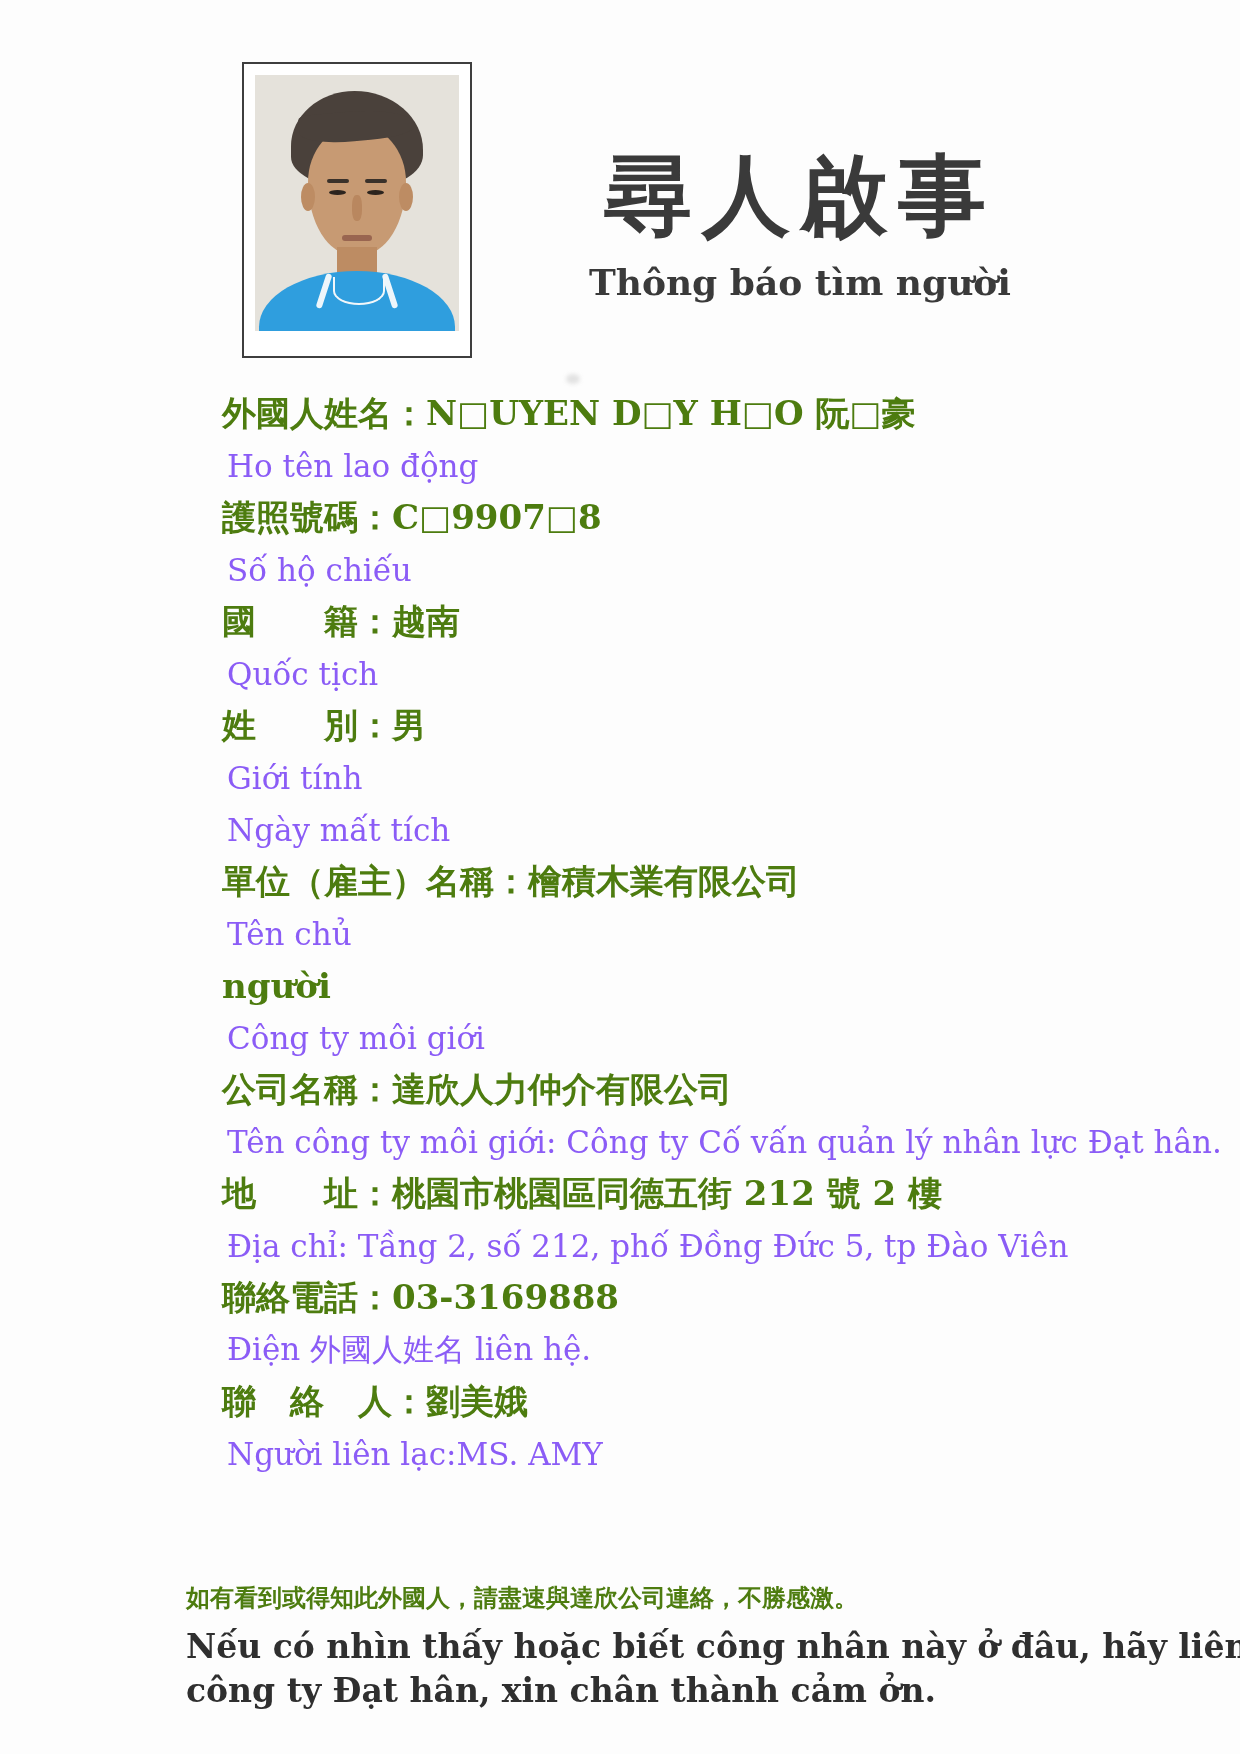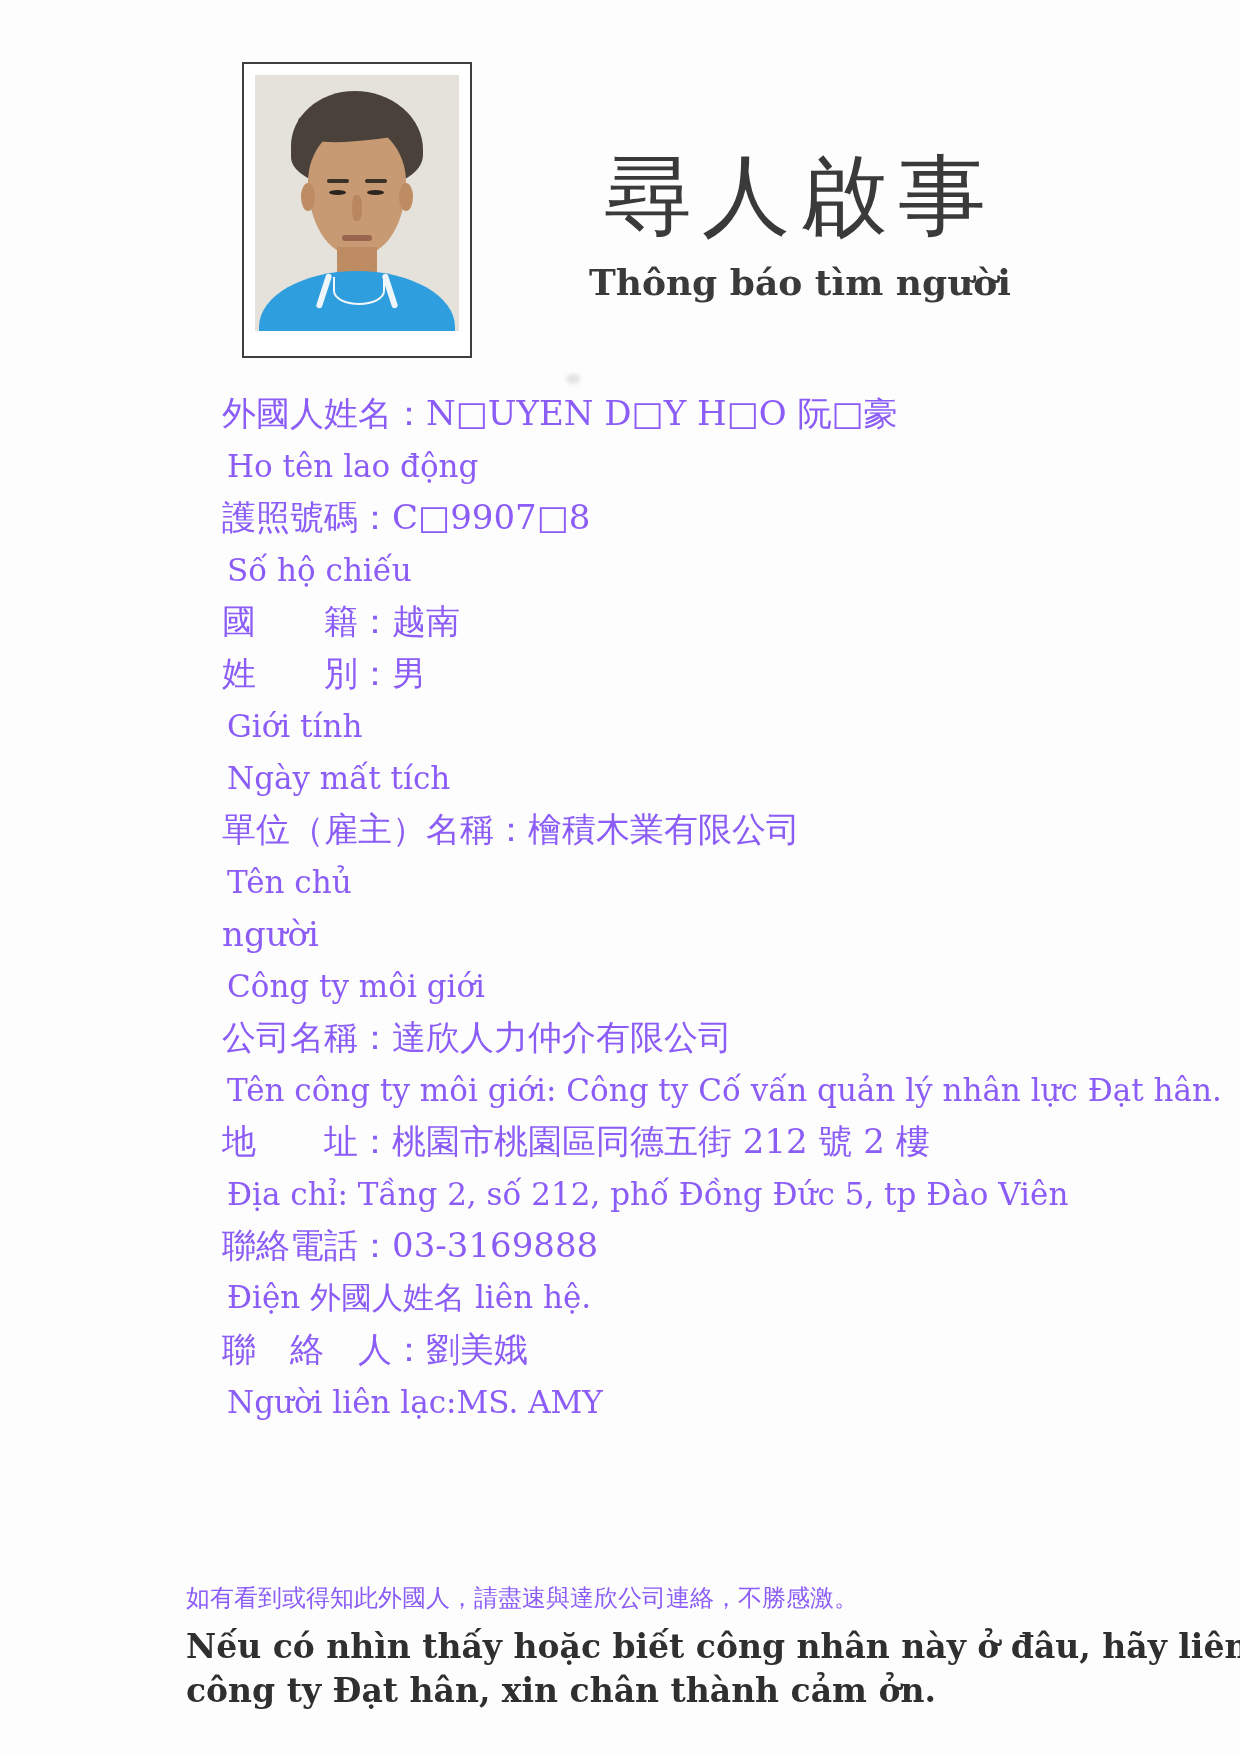--- a/index.html
+++ b/index.html
@@ -33,31 +33,31 @@
   .mouth{left:87px;top:160px;width:30px;height:6px;background:#996550;border-radius:3px;}
   .neck{left:82px;top:172px;width:40px;height:36px;background:#bd8c63;}
   .shirt{left:4px;top:196px;width:196px;height:62px;background:#2f9ede;
          border-radius:50% 50% 0 0 / 90% 90% 0 0;}
   .collar-l{left:66px;top:198px;width:6px;height:36px;background:#eef6fb;transform:rotate(18deg);border-radius:3px;}
   .collar-r{left:132px;top:198px;width:6px;height:36px;background:#eef6fb;transform:rotate(-18deg);border-radius:3px;}
   .necklace{left:78px;top:202px;width:48px;height:26px;border:2px solid #f2f7fa;border-top:none;border-radius:0 0 50% 50%;background:transparent;}
   
   .header{position:absolute;left:500px;top:148px;width:600px;text-align:center;}
   .title-zh{
-    font-family:"DejaVu Sans",sans-serif;font-weight:normal;font-size:88px;line-height:1.1;
+    font-family:"DejaVu Sans",sans-serif;font-weight:bold;font-size:88px;line-height:1.1;
     letter-spacing:10px;color:#3a3a3a;white-space:nowrap;
   }
   .title-vi{
     margin-top:16px;font-family:"DejaVu Serif",serif;font-weight:bold;font-size:36px;
     color:#3a3a3a;white-space:nowrap;
   }
   
   .fields{position:absolute;left:222px;top:388px;width:960px;}
   .line{height:52px;display:flex;align-items:center;white-space:pre;}
-  .zh{font-family:"DejaVu Serif",serif;font-weight:normal;font-size:34px;color:#8b5cf6;}
+  .zh{font-family:"DejaVu Serif",serif;font-weight:bold;font-size:34px;color:#4d7c0f;}
   .vi{font-family:"DejaVu Serif",serif;font-weight:normal;font-size:31px;color:#8b5cf6;padding-left:5px;}
   
   .footer{position:absolute;left:186px;top:1572px;width:1000px;}
   .footer .zh{height:52px;font-size:24px;}
   .footer .vi{height:44px;font-size:33px;font-weight:bold;color:#2f2f2f;padding-left:0;}
   
   .artifact{position:absolute;left:566px;top:374px;width:14px;height:10px;background:#b9b9b9;
             border-radius:50%;opacity:.4;filter:blur(2px);}
 </style>
 </head>
@@ -92,20 +92,21 @@
   </div>
 
   <div class="artifact"></div>
 
   <div class="fields">
     <div class="line zh">外國人姓名：N□UYEN D□Y H□O 阮□豪</div>
     <div class="line vi">Ho tên lao động</div>
     <div class="line zh">護照號碼：C□9907□8</div>
     <div class="line vi">Số hộ chiếu</div>
     <div class="line zh">國　　籍：越南</div>
+    <div class="line vi">Quốc tịch</div>
     <div class="line zh">姓　　別：男</div>
     <div class="line vi">Giới tính</div>
     <div class="line vi">Ngày mất tích</div>
     <div class="line zh">單位（雇主）名稱：檜積木業有限公司</div>
     <div class="line vi">Tên chủ</div>
     <div class="line zh">người</div>
     <div class="line vi">Công ty môi giới</div>
     <div class="line zh">公司名稱：達欣人力仲介有限公司</div>
     <div class="line vi">Tên công ty môi giới: Công ty Cố vấn quản lý nhân lực Đạt hân.</div>
     <div class="line zh">地　　址：桃園市桃園區同德五街 212 號 2 樓</div>

